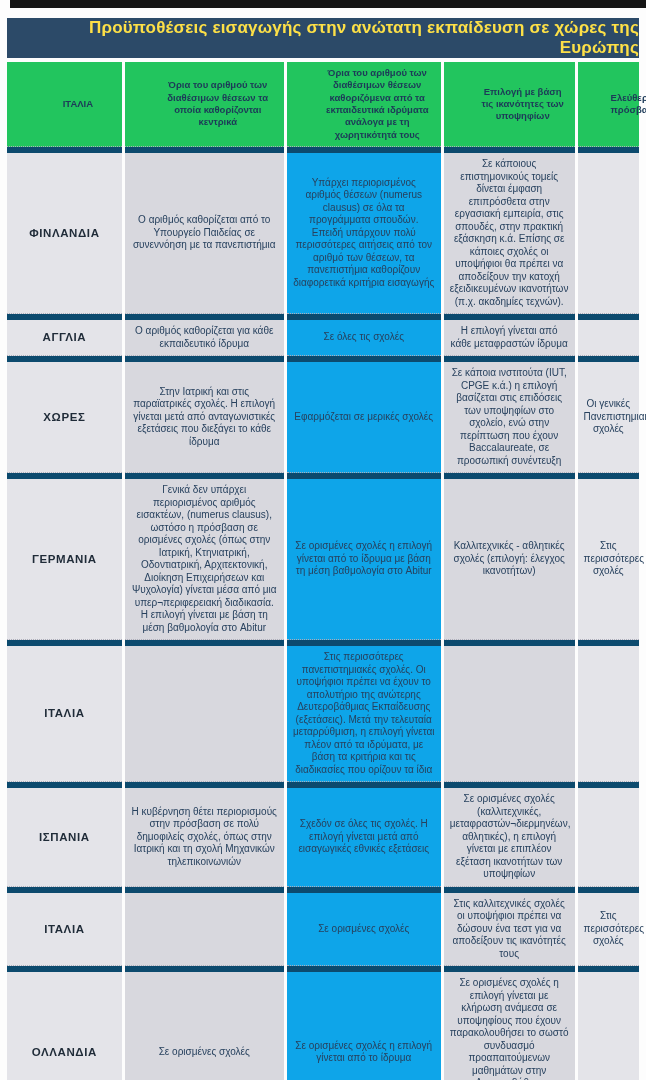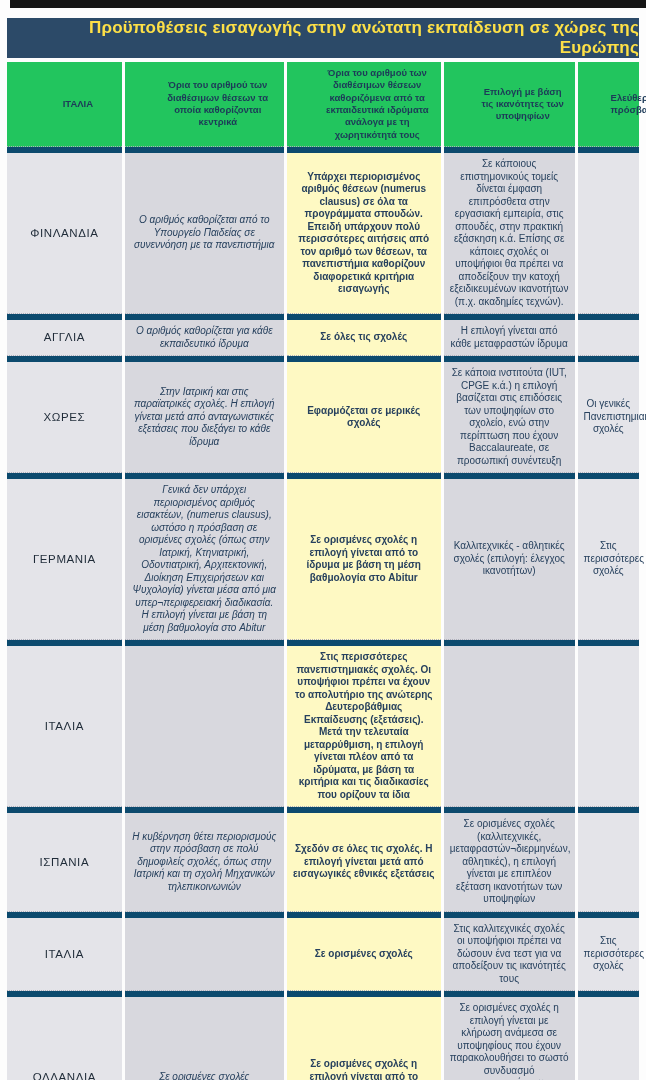--- a/index.html
+++ b/index.html
@@ -61,26 +61,26 @@
     font-weight: bold;
     font-size: 9.5px;
     line-height: 1.3;
     height: 64px;
     border-top: none;
     padding-left: 33px;
   }
   td.c0 {
     background: #e4e4e9;
     color: #1f2b38;
-    font-weight: normal;
+    font-weight: bold;
     font-size: 11.5px;
     letter-spacing: 0.6px;
   }
-  td.c1 { background: #d8d8de; font-style: italic; }
-  td.c2 { background: #fef9c3; font-weight: bold; }
+  td.c1 { background: #d8d8de; }
+  td.c2 { background: #0ea5e9; }
   td.c3 { background: #d8d8de; }
   td.c4 { background: #e4e4e9; }
   tr.r0 { height: 140px; }
   tr.r1 { height: 26px; }
   tr.r2 { height: 110px; }
   tr.r3 { height: 150px; }
   tr.r4 { height: 116px; }
   tr.r5 { height: 80px; }
   tr.r6 { height: 64px; }
   tr.r7 { height: 142px; }

